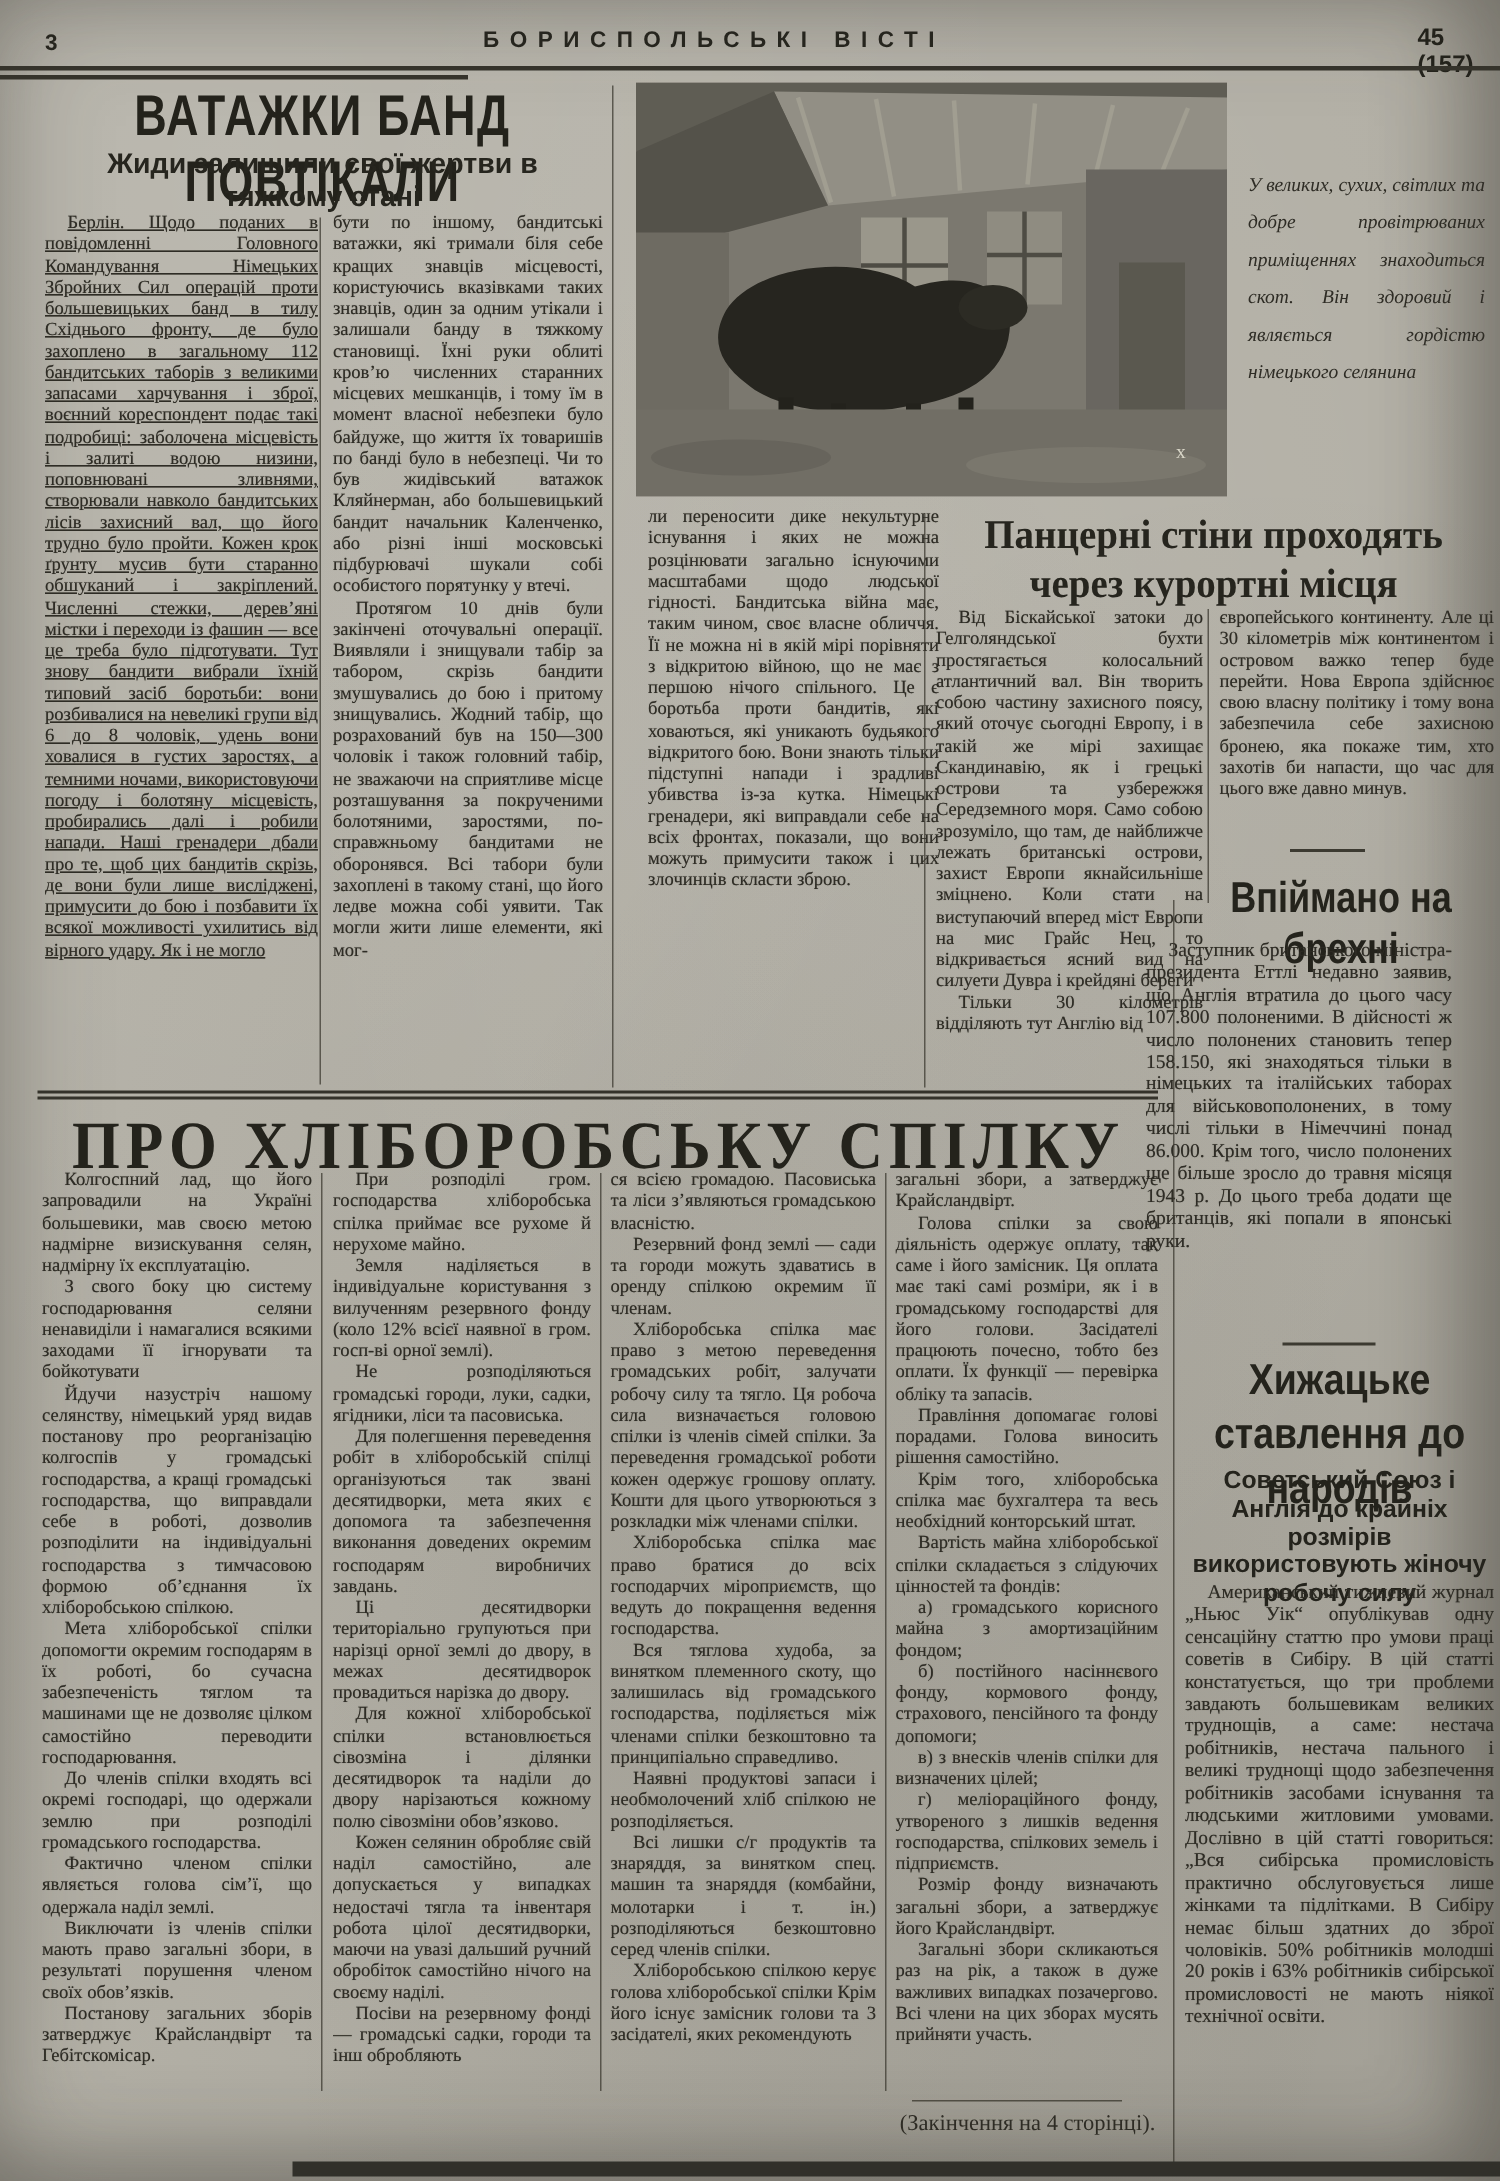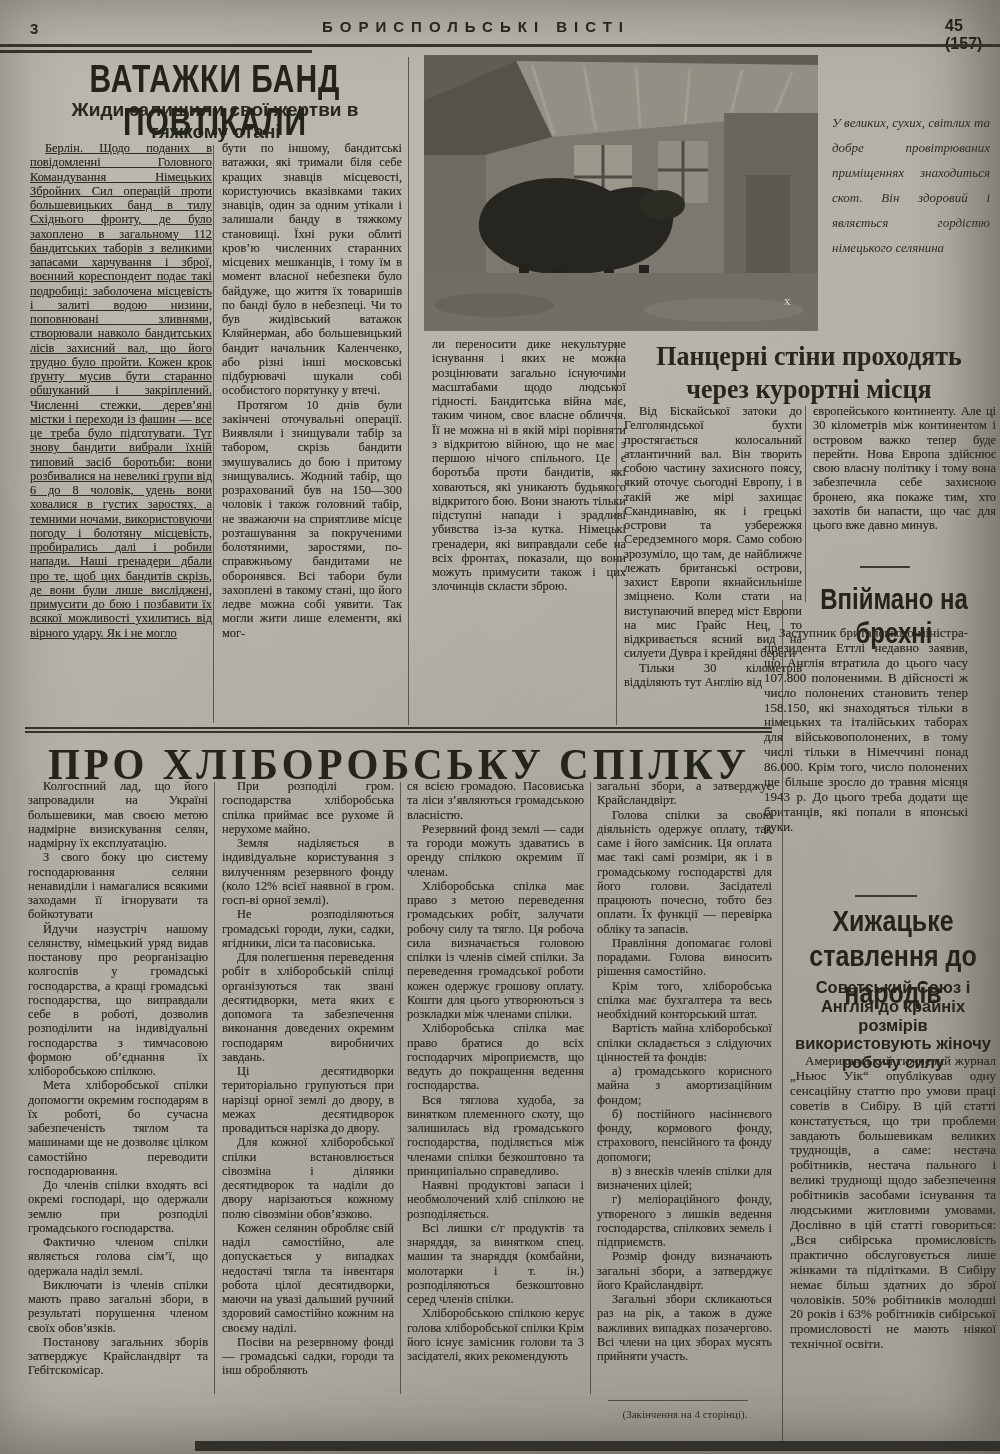--- a/index.html
+++ b/index.html
@@ -28,21 +28,21 @@
               transform:scaleY(1.28);transform-origin:center top;color:#23221b;}
   .subhead-1{font-weight:bold;font-size:19px;line-height:1.18;text-align:center;color:#26251e;}
   .title-serif{font-weight:bold;font-size:26px;line-height:1.2;text-align:center;color:#26251e;
                transform:scaleY(1.05);transform-origin:center top;}
   .title-sans{font-weight:bold;text-align:center;color:#24231c;}
   .caption{font-size:13px;line-height:25px;text-align:justify;font-style:italic;}
   .dash{height:2px;background:#3c3a31;}
   .masthead{font-weight:bold;font-size:15px;letter-spacing:7px;text-align:right;color:#26251e;}
   .pagenum{font-weight:bold;font-size:15px;color:#26251e;}
   .issue{font-weight:bold;font-size:16px;color:#23221b;margin-left:42px;}
-  .cont-note{font-size:11px;text-align:center;}
+  .cont-note{font-size:15px;text-align:center;}
 </style>
 </head>
 <body>
 
 <div class="page">
 
   <div class="abs pagenum sans" style="left:30px;top:20px;">3</div>
   <div class="abs masthead sans" style="left:280px;top:18px;width:350px;">БОРИСПОЛЬСЬКІ ВІСТІ</div>
   <div class="abs issue sans" style="left:903px;top:17px;">45 (157)</div>
   <div class="abs rule" style="left:0;top:44px;width:1000px;height:3px;"></div>
@@ -141,21 +141,21 @@
       <p>Постанову загальних зборів затверджує Крайсландвірт та Гебітскомісар.</p>
     </div>
   <div class="abs vr" style="left:214px;top:782px;height:612px;"></div>
   <div class="abs body-col" style="left:222px;top:779px;width:172px;height:617px;">
       <p>При розподілі гром. господарства хліборобська спілка приймає все рухоме й нерухоме майно.</p>
       <p>Земля наділяється в індивідуальне користування з вилученням резервного фонду (коло 12% всієї наявної в гром. госп-ві орної землі).</p>
       <p>Не розподіляються громадські городи, луки, садки, ягідники, ліси та пасовиська.</p>
       <p>Для полегшення переведення робіт в хліборобській спілці організуються так звані десятидворки, мета яких є допомога та забезпечення виконання доведених окремим господарям виробничих завдань.</p>
       <p>Ці десятидворки територіально групуються при нарізці орної землі до двору, в межах десятидворок провадиться нарізка до двору.</p>
       <p>Для кожної хліборобської спілки встановлюється сівозміна і ділянки десятидворок та наділи до двору нарізаються кожному полю сівозміни обов’язково.</p>
-      <p>Кожен селянин обробляє свій наділ самостійно, але допускається у випадках недостачі тягла та інвентаря робота цілої десятидворки, маючи на увазі дальший ручний здоровий самостійно кожним на своєму наділі.</p>
+      <p>Кожен селянин обробляє свій наділ самостійно, але допускається у випадках недостачі тягла та інвентаря робота цілої десятидворки, маючи на увазі дальший ручний обробіток самостійно нічого на своєму наділі.</p>
       <p>Посіви на резервному фонді — громадські садки, городи та інш обробляють</p>
     </div>
   <div class="abs vr" style="left:400px;top:782px;height:612px;"></div>
   <div class="abs body-col flush" style="left:407px;top:779px;width:177px;height:617px;">
       <p>ся всією громадою. Пасовиська та ліси з’являються громадською власністю.</p>
       <p>Резервний фонд землі — сади та городи можуть здаватись в оренду спілкою окремим її членам.</p>
       <p>Хліборобська спілка має право з метою переведення громадських робіт, залучати робочу силу та тягло. Ця робоча сила визначається головою спілки із членів сімей спілки. За переведення громадської роботи кожен одержує грошову оплату. Кошти для цього утворюються з розкладки між членами спілки.</p>
       <p>Хліборобська спілка має право братися до всіх господарчих міроприємств, що ведуть до покращення ведення господарства.</p>
       <p>Вся тяглова худоба, за винятком племенного скоту, що залишилась від громадського господарства, поділяється між членами спілки безкоштовно та принципіально справедливо.</p>
       <p>Наявні продуктові запаси і необмолочений хліб спілкою не розподіляється.</p>

